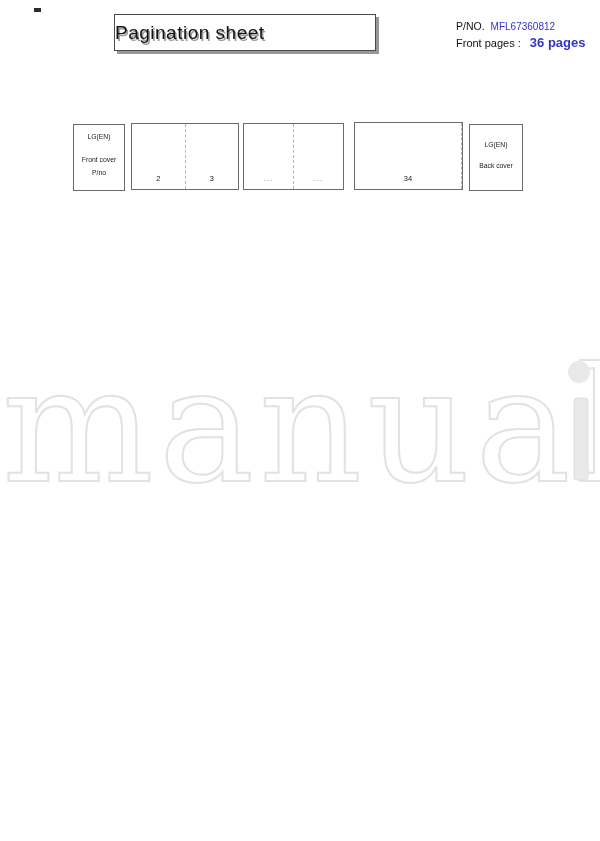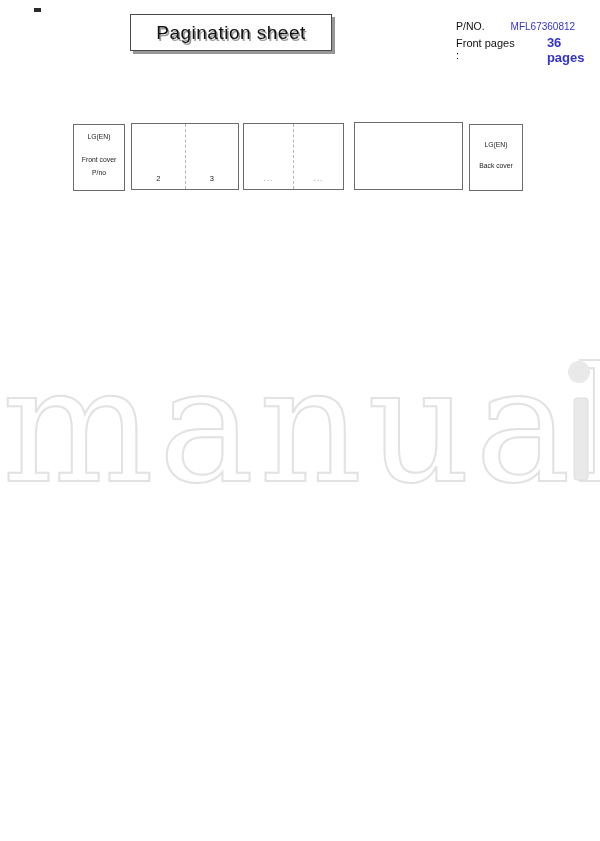--- a/index.html
+++ b/index.html
@@ -4,36 +4,36 @@
 <style>
   html,body{margin:0;padding:0;background:#fff;}
   .page{
     position:relative;width:600px;height:841px;background:#ffffff;
     font-family:"Liberation Sans","DejaVu Sans",sans-serif;overflow:hidden;
   }
   .corner-mark{
     position:absolute;left:34px;top:8px;width:7px;height:4px;background:#2b2b2b;
   }
   .title-box{
-    position:absolute;left:130px;top:14px;width:202px;height:37px;
+    position:absolute;left:114px;top:14px;width:262px;height:37px;
     background:#ffffff;border:1px solid #4a4a4a;box-sizing:border-box;
     box-shadow:3px 3px 0 #979797;
-    display:flex;align-items:center;justify-content:center;
+    display:flex;align-items:center;justify-content:flex-start;
   }
   .title-text{
     font-size:19px;color:#111;letter-spacing:0.5px;
     text-shadow:1.5px 1.5px 0 #9a9a9a;
   }
   .meta{position:absolute;left:408px;top:20px;}
   .meta-row{display:flex;align-items:baseline;padding-left:48px;}
   .meta-row.r1{gap:6px;}
   .meta-row.r2{gap:9px;margin-top:3px;}
   .meta-label{font-size:10.5px;color:#111;}
   .meta-label.tp{font-size:11px;}
-  .meta-value{font-size:10px;color:#3333cc;margin-left:20px;}
+  .meta-value{font-size:10px;color:#3333cc;}
   .meta-value.tp-val{font-size:13px;font-weight:bold;}
   .pbox{
     position:absolute;background:#fff;border:1.5px solid #6b6b6b;
     box-sizing:border-box;color:#1a1a1a;
   }
   .cover{display:flex;flex-direction:column;align-items:center;font-size:6.8px;}
   .cover .l1{margin-top:8px;}
   .front .l2{margin-top:16px;}
   .front .l3{margin-top:6px;}
   .back .l1{margin-top:16px;}
@@ -81,20 +81,21 @@
       <div class="cell first">2</div>
       <div class="cell">3</div>
     </div>
 
     <div class="pbox spread" style="left:243px;top:123px;width:101px;height:67px;">
       <div class="cell first dots">...</div>
       <div class="cell dots">...</div>
     </div>
 
     <div class="pbox spread" style="left:354px;top:122px;width:109px;height:68px;">
+      <div class="cell first">34</div>
     </div>
 
     <div class="pbox cover back" style="left:469px;top:124px;width:54px;height:67px;">
       <span class="l1">LG(EN)</span>
       <span class="l2">Back cover</span>
     </div>
 
   </div>
 
   <svg class="watermark" viewBox="0 0 600 155" aria-hidden="true">

